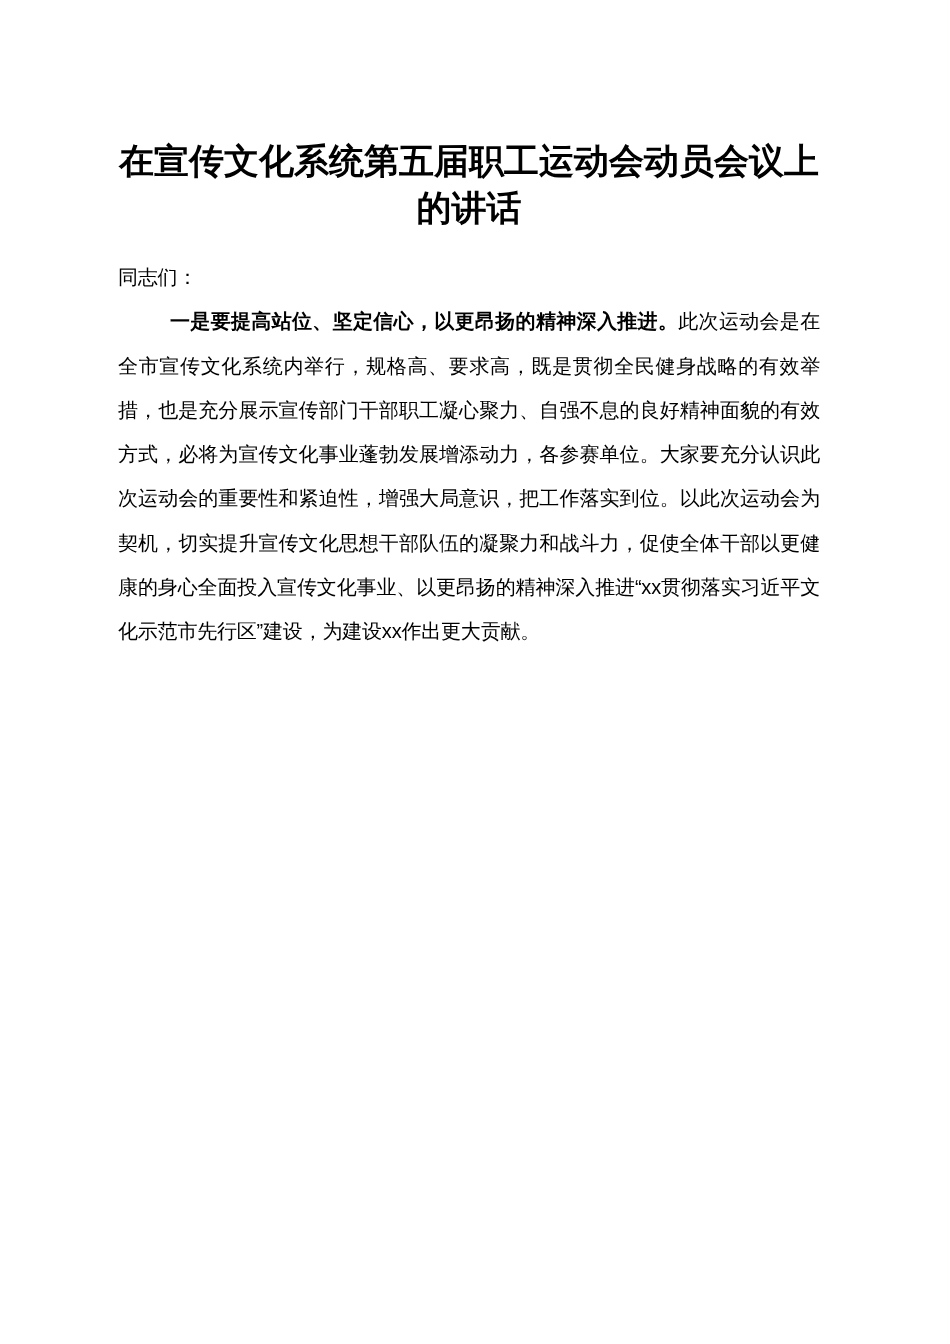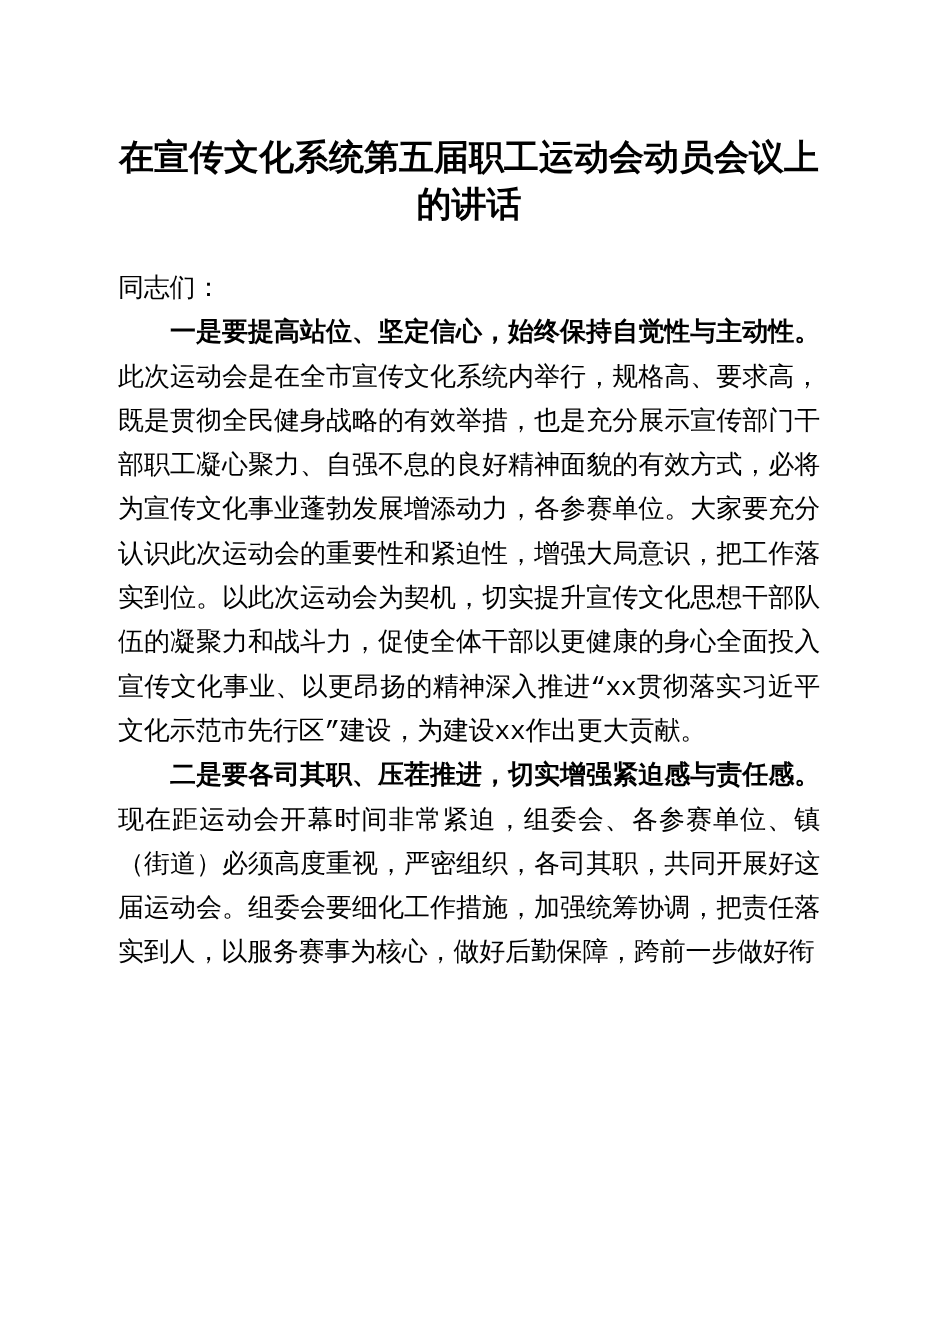--- a/index.html
+++ b/index.html
@@ -7,38 +7,38 @@
     padding: 0;
     background: #ffffff;
   }
   .page {
     position: relative;
     width: 950px;
     height: 1344px;
     background: #ffffff;
     color: #000000;
     overflow: hidden;
-    font-family: Liberation Mono, monospace;
+    font-family: Liberation Sans, sans-serif;
   }
   .doc {
     width: 702px;
     margin-left: 118px;
   }
   .doc-title {
     margin: 0;
     padding-top: 137px;
     font-size: 35px;
     line-height: 47px;
     font-weight: bold;
     text-align: center;
     letter-spacing: 0;
   }
   .doc-body {
-    margin-top: 36px;
-    font-size: 26px;
+    margin-top: 24px;
+    font-size: 20px;
     line-height: 44.3px;
     letter-spacing: -0.2px;
     text-align: justify;
     text-justify: inter-ideograph;
   }
   .doc-body p.para {
     margin: 0;
     padding: 0;
   }
   .doc-body p.para.indent {
@@ -48,17 +48,16 @@
   .run.bold { font-weight: bold; }
 </style>
 </head>
 <body>
 
 <div class="page">
   <div class="doc">
     <h1 class="doc-title">在宣传文化系统第五届职工运动会动员会议上的讲话</h1>
     <div class="doc-body">
         <p class="para"><span class="run">同志们：</span></p>
-        <p class="para indent"><span class="run bold">一是要提高站位、坚定信心，始终保持自觉性与主动性。</span><span class="run">此次运动会是在全市宣传文化系统内举行，规格高、要求高，既是贯彻全民健身战略的有效举措，也是充分展示宣传部门干部职工凝心聚力、自强不息的良好精神面貌的有效方式，必将为宣传文化事业蓬勃发展增添动力，各参赛单位。大家要充分认识此次运动会的重要性和紧迫性，增强大局意识，把工作落实到位。以此次运动会为契机，切实提升宣传文化思想干部队伍的凝聚力和战斗力，促使全体干部以更健康的身心全面投入宣传文化事业、以更昂扬的精神深入推进“xx贯彻落实习近平文化示范市先行区”建设，为建设xx作出更大贡献。</span></p>
-        <p class="para indent"><span class="run bold">二是要各司其职、压茬推进，切实增强紧迫感与责任感。</span><span class="run">现在距运动会开幕时间非常紧迫，组委会、各参赛单位、镇（街道）必须高度重视，严密组织，各司其职，共同开展好这届运动会。组委会要细化工作措施，加强统筹协调，把责任落实到人，以服务赛事为核心，做好后勤保障，跨前一步做好衔</span></p>
+        <p class="para indent"><span class="run bold">一是要提高站位、坚定信心，以更昂扬的精神深入推进。</span><span class="run">此次运动会是在全市宣传文化系统内举行，规格高、要求高，既是贯彻全民健身战略的有效举措，也是充分展示宣传部门干部职工凝心聚力、自强不息的良好精神面貌的有效方式，必将为宣传文化事业蓬勃发展增添动力，各参赛单位。大家要充分认识此次运动会的重要性和紧迫性，增强大局意识，把工作落实到位。以此次运动会为契机，切实提升宣传文化思想干部队伍的凝聚力和战斗力，促使全体干部以更健康的身心全面投入宣传文化事业、以更昂扬的精神深入推进“xx贯彻落实习近平文化示范市先行区”建设，为建设xx作出更大贡献。</span></p>
       </div>
   </div>
 </div>
 
 </body></html>

